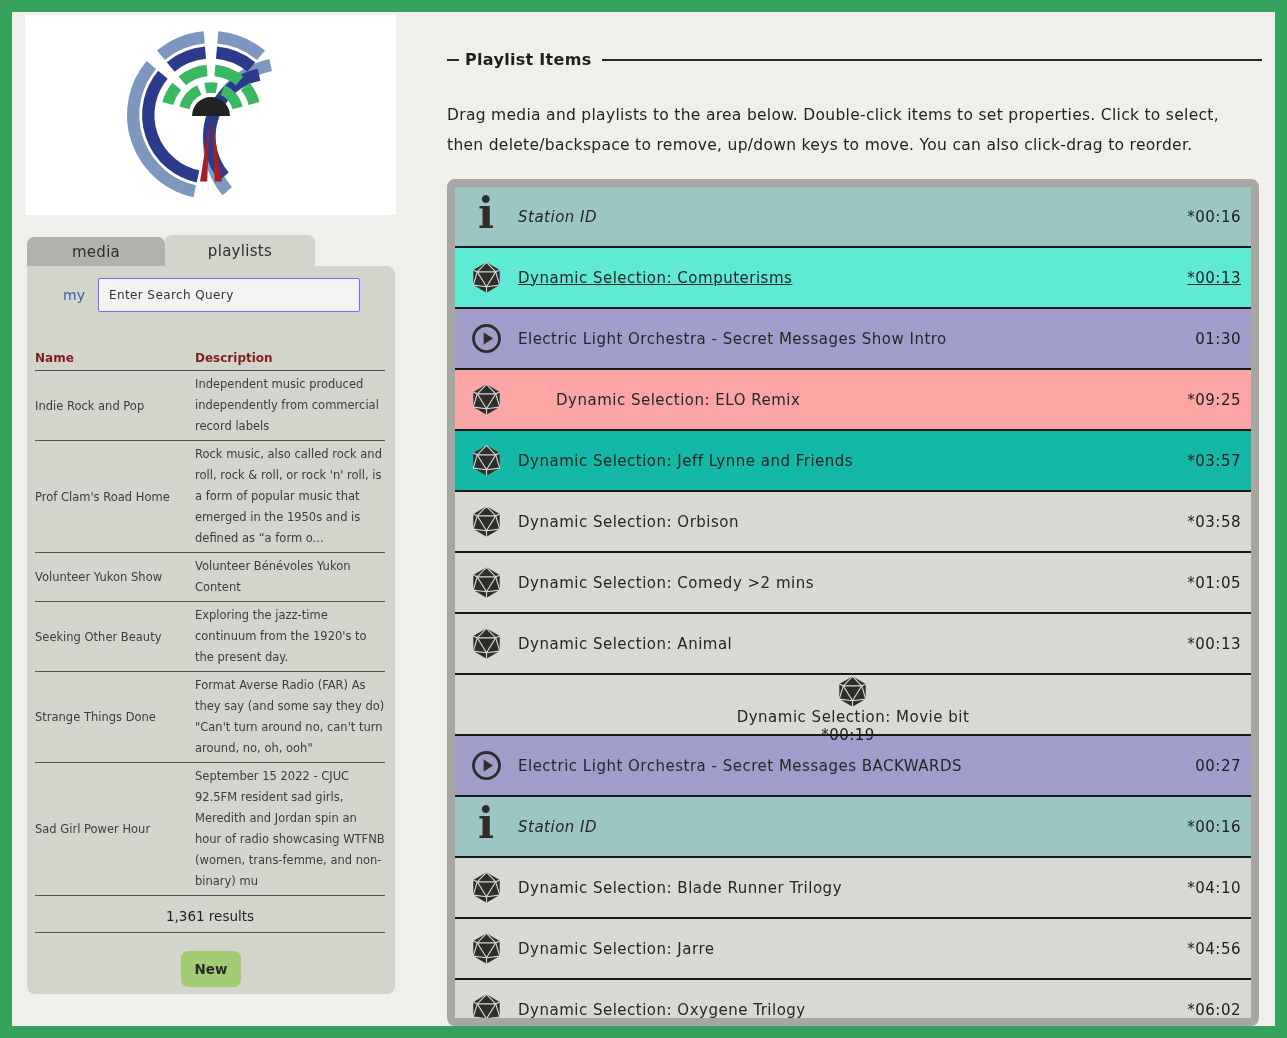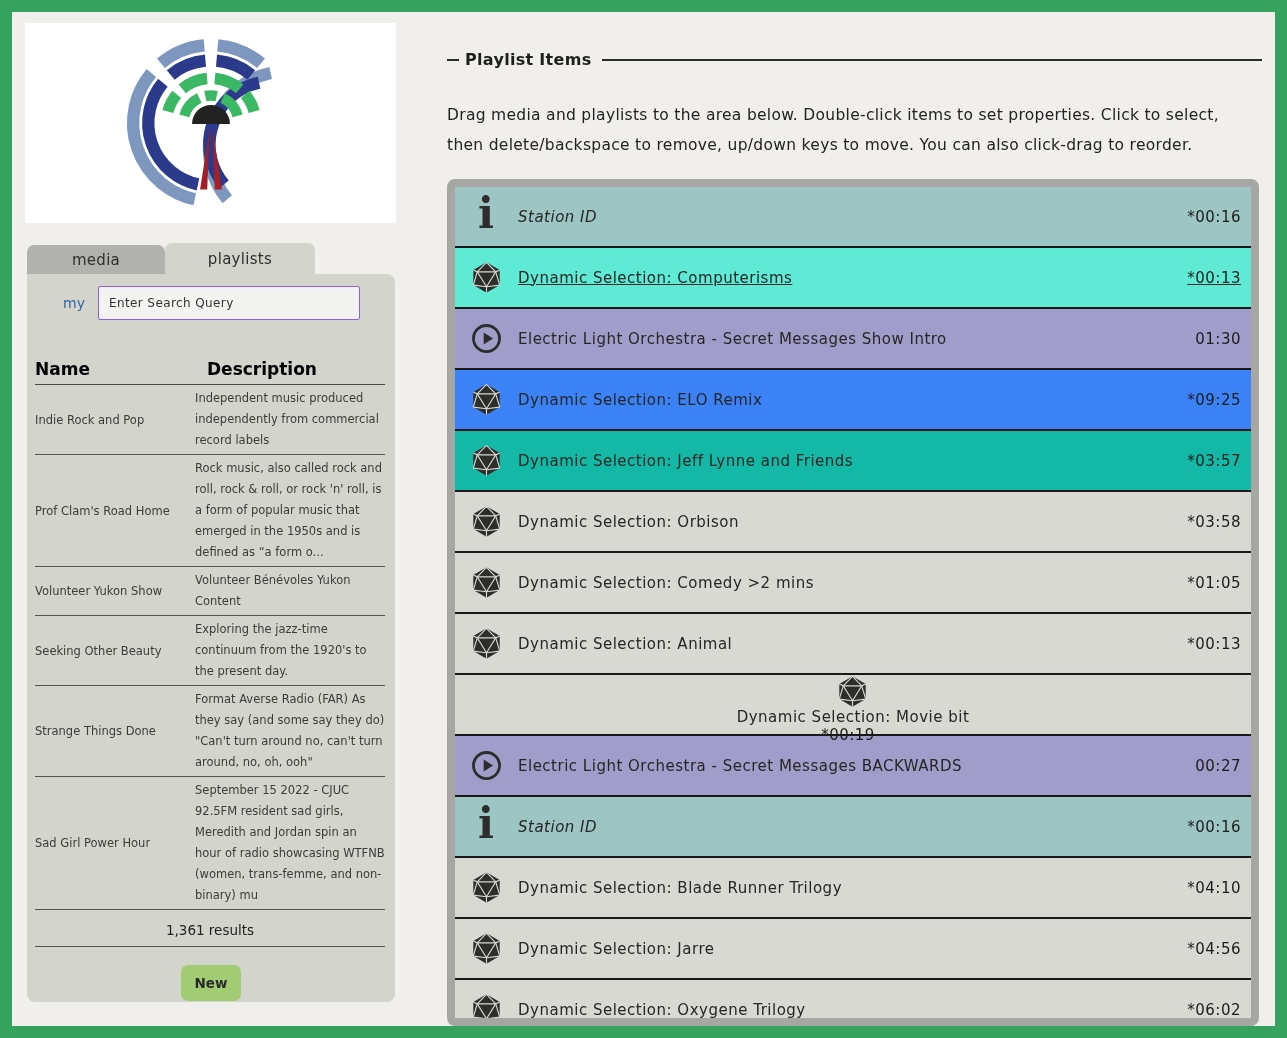--- a/index.html
+++ b/index.html
@@ -2,39 +2,39 @@
 <html><head>
 <meta charset="utf-8">
 <style>
   html,body{margin:0;padding:0;}
   body{
     width:1287px;height:1038px;box-sizing:border-box;
     border:12px solid #35a35e;background:#f0efec;overflow:hidden;
     font-family:"DejaVu Sans",sans-serif;color:#2a2a28;display:flex;
   }
   
-  .sidebar{width:418px;flex:none;padding-top:11px;}
+  .sidebar{width:418px;flex:none;padding-top:3px;}
   .logo-card{width:371px;height:200px;margin-left:13px;background:#ffffff;
     display:flex;align-items:center;justify-content:center;}
   .tabs{display:flex;margin:20px 0 0 15px;align-items:flex-end;height:31px;}
   .tab{height:29px;display:flex;align-items:center;justify-content:center;
     font-size:15px;letter-spacing:.3px;color:#2f2f2d;cursor:pointer;}
   .tab.inactive{width:138px;background:#b1b1ad;border-radius:7px 7px 0 0;}
   .tab.active{width:150px;height:31px;background:#d3d4cc;border-radius:7px 7px 0 0;}
   .side-panel{width:368px;height:728px;margin-left:15px;background:#d3d4cc;
     border-radius:0 8px 8px 8px;box-sizing:border-box;padding-top:12px;overflow:hidden;}
   .search-row{display:flex;align-items:center;margin-left:36px;}
   .my-link{font-size:14px;color:#3465a4;margin-right:13px;cursor:pointer;}
   .search-input{width:262px;height:34px;box-sizing:border-box;background:#f3f3f1;
     border:1px solid #8b5cf6;border-radius:2px;font-family:"DejaVu Sans",sans-serif;
     font-size:12px;color:#333;padding:0 10px;letter-spacing:.4px;}
   .search-input::placeholder{color:#333;opacity:1;}
-  .tbl-head{display:flex;margin:39px 0 0 8px;font-size:17px;font-weight:bold;color:#000000;}
+  .tbl-head{display:flex;margin:39px 0 0 8px;font-size:12px;font-weight:bold;color:#7f1d1d;}
   .tbl-head .h-name{width:160px;}
-  .tbl-head .h-desc{width:182px;margin-left:12px;}
+  .tbl-head .h-desc{width:182px;}
   .head-line{height:1px;background:#4a4a48;margin:5px 10px 0 8px;}
   .tbl-body{height:529px;overflow:hidden;margin:0 10px 0 8px;}
   .t-row{display:flex;align-items:center;border-bottom:1px solid #55554f;padding:3px 0;}
   .t-name{width:160px;font-size:11.5px;color:#3c3c3a;line-height:20px;padding-right:6px;box-sizing:border-box;}
   .t-desc{width:190px;font-size:11.5px;color:#3c3c3a;line-height:21px;}
   .results-row{height:32px;display:flex;align-items:center;justify-content:center;
     font-size:13.5px;font-weight:normal;color:#222;border-bottom:1px solid #55554f;margin:0 10px 0 8px;}
   .new-wrap{display:flex;justify-content:center;margin-top:18px;}
   .new-btn{background:#a2cc74;border:none;border-radius:7px;padding:10px 14px;
     font-family:"DejaVu Sans",sans-serif;font-size:13.5px;font-weight:bold;color:#2a2a28;cursor:pointer;}
@@ -182,21 +182,21 @@
       <div class="item-row" style="background: rgb(161, 157, 202); --row-bg: #a19dca;">
         <div class="icon-box">
           <svg viewBox="0 0 100 100" width="31" height="31">
             <circle cx="50" cy="50" r="42" fill="none" stroke="#2d2d2b" stroke-width="9"></circle>
             <polygon points="41,31 71,50 41,69" fill="#2d2d2b"></polygon>
           </svg>
         </div>
         <div class="item-title">Electric Light Orchestra - Secret Messages Show Intro</div>
         <div class="item-duration">01:30</div>
       </div>
-      <div class="item-row" style="background: #3b82f6; --row-bg: #d8d9d2;">
+      <div class="item-row" style="background: #fca5a5; gap: 38px; --row-bg: #d8d9d2;">
         <div class="icon-box">
           <svg viewBox="0 0 100 100" width="33" height="33">
             <polygon points="50,4 90,27 90,73 50,96 10,73 10,27" fill="#2d2d2b"></polygon>
             <g stroke="var(--row-bg)" stroke-width="3.5" fill="none">
               <polygon points="22,33 78,33 50,78"></polygon>
               <path d="M50,4 L22,33 M50,4 L78,33 M10,27 L22,33 M90,27 L78,33 M10,73 L22,33 M10,73 L50,78 M90,73 L78,33 M90,73 L50,78 M50,96 L50,78"></path>
             </g>
           </svg>
         </div>
         <div class="item-title">Dynamic Selection: ELO Remix</div>

